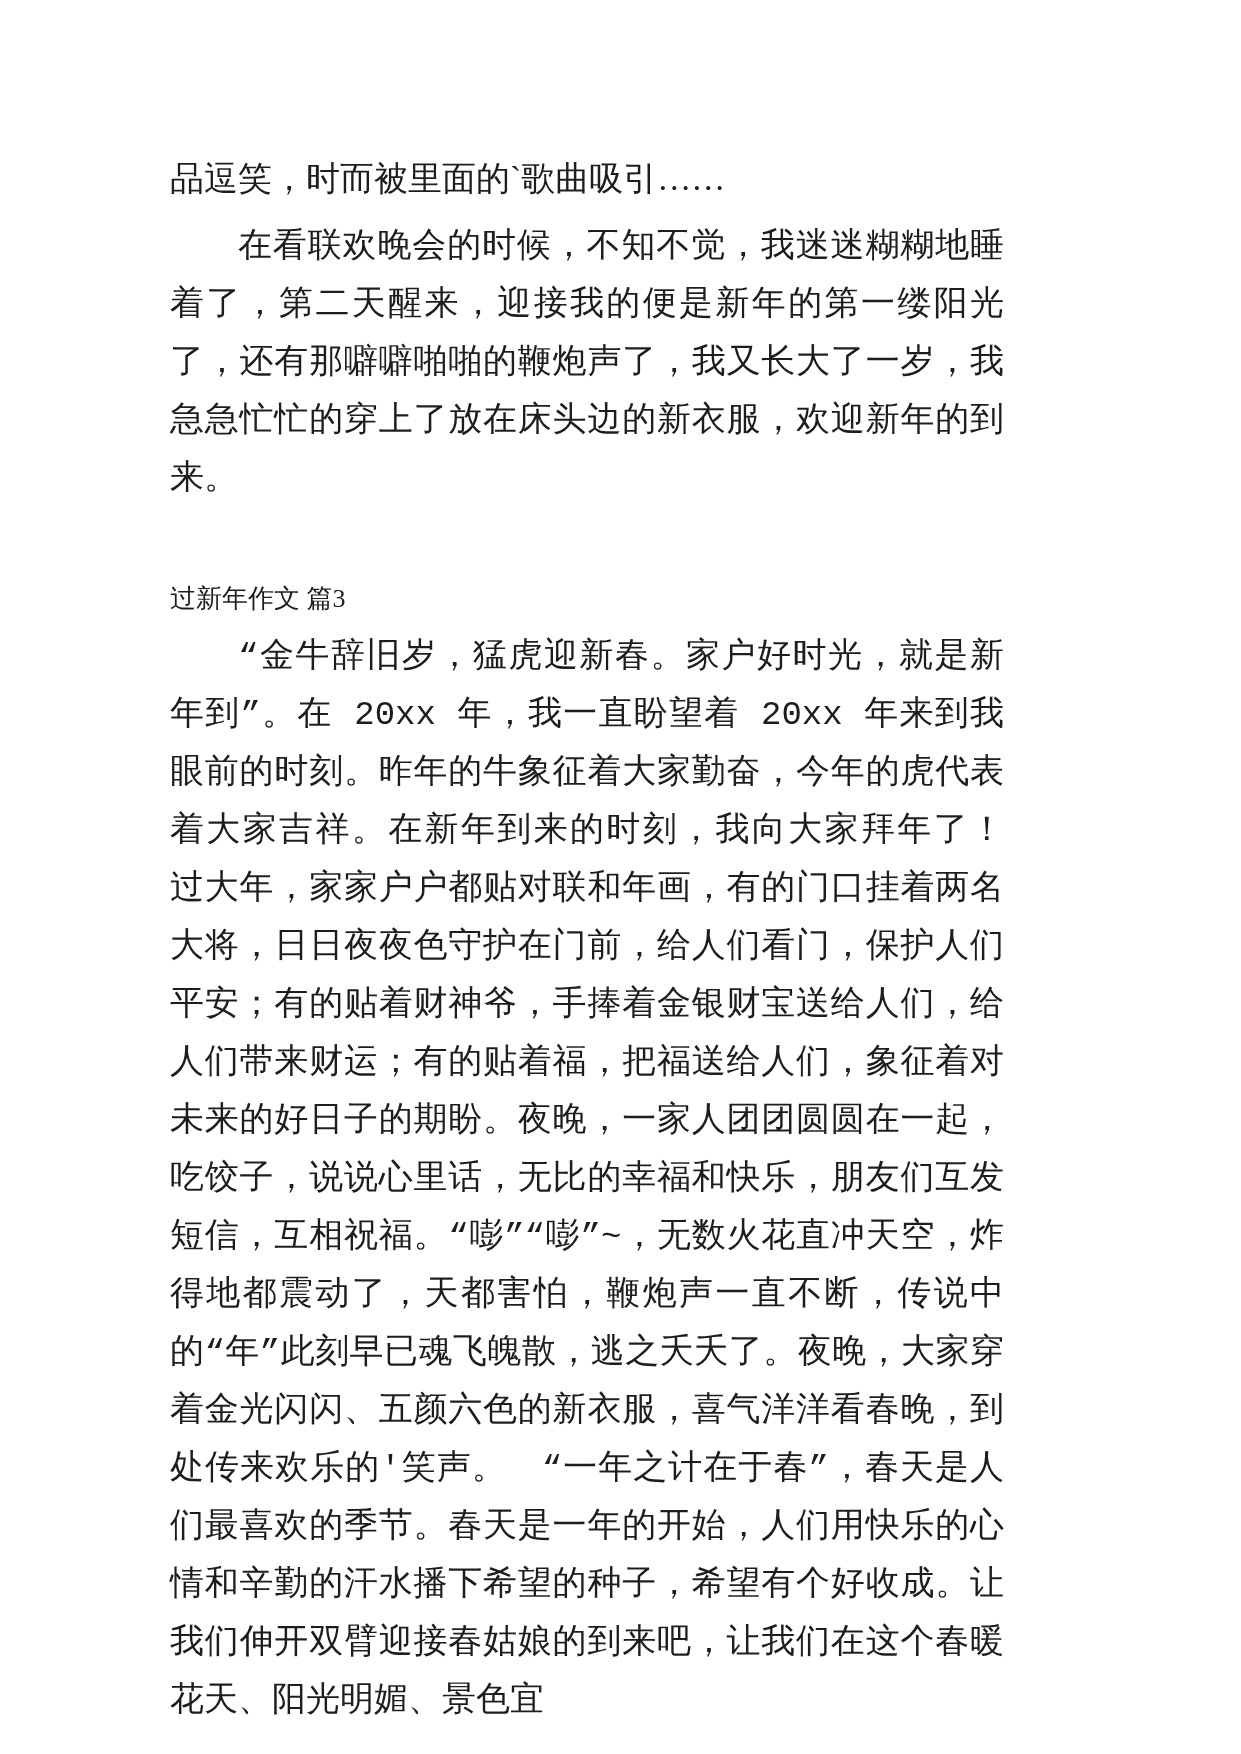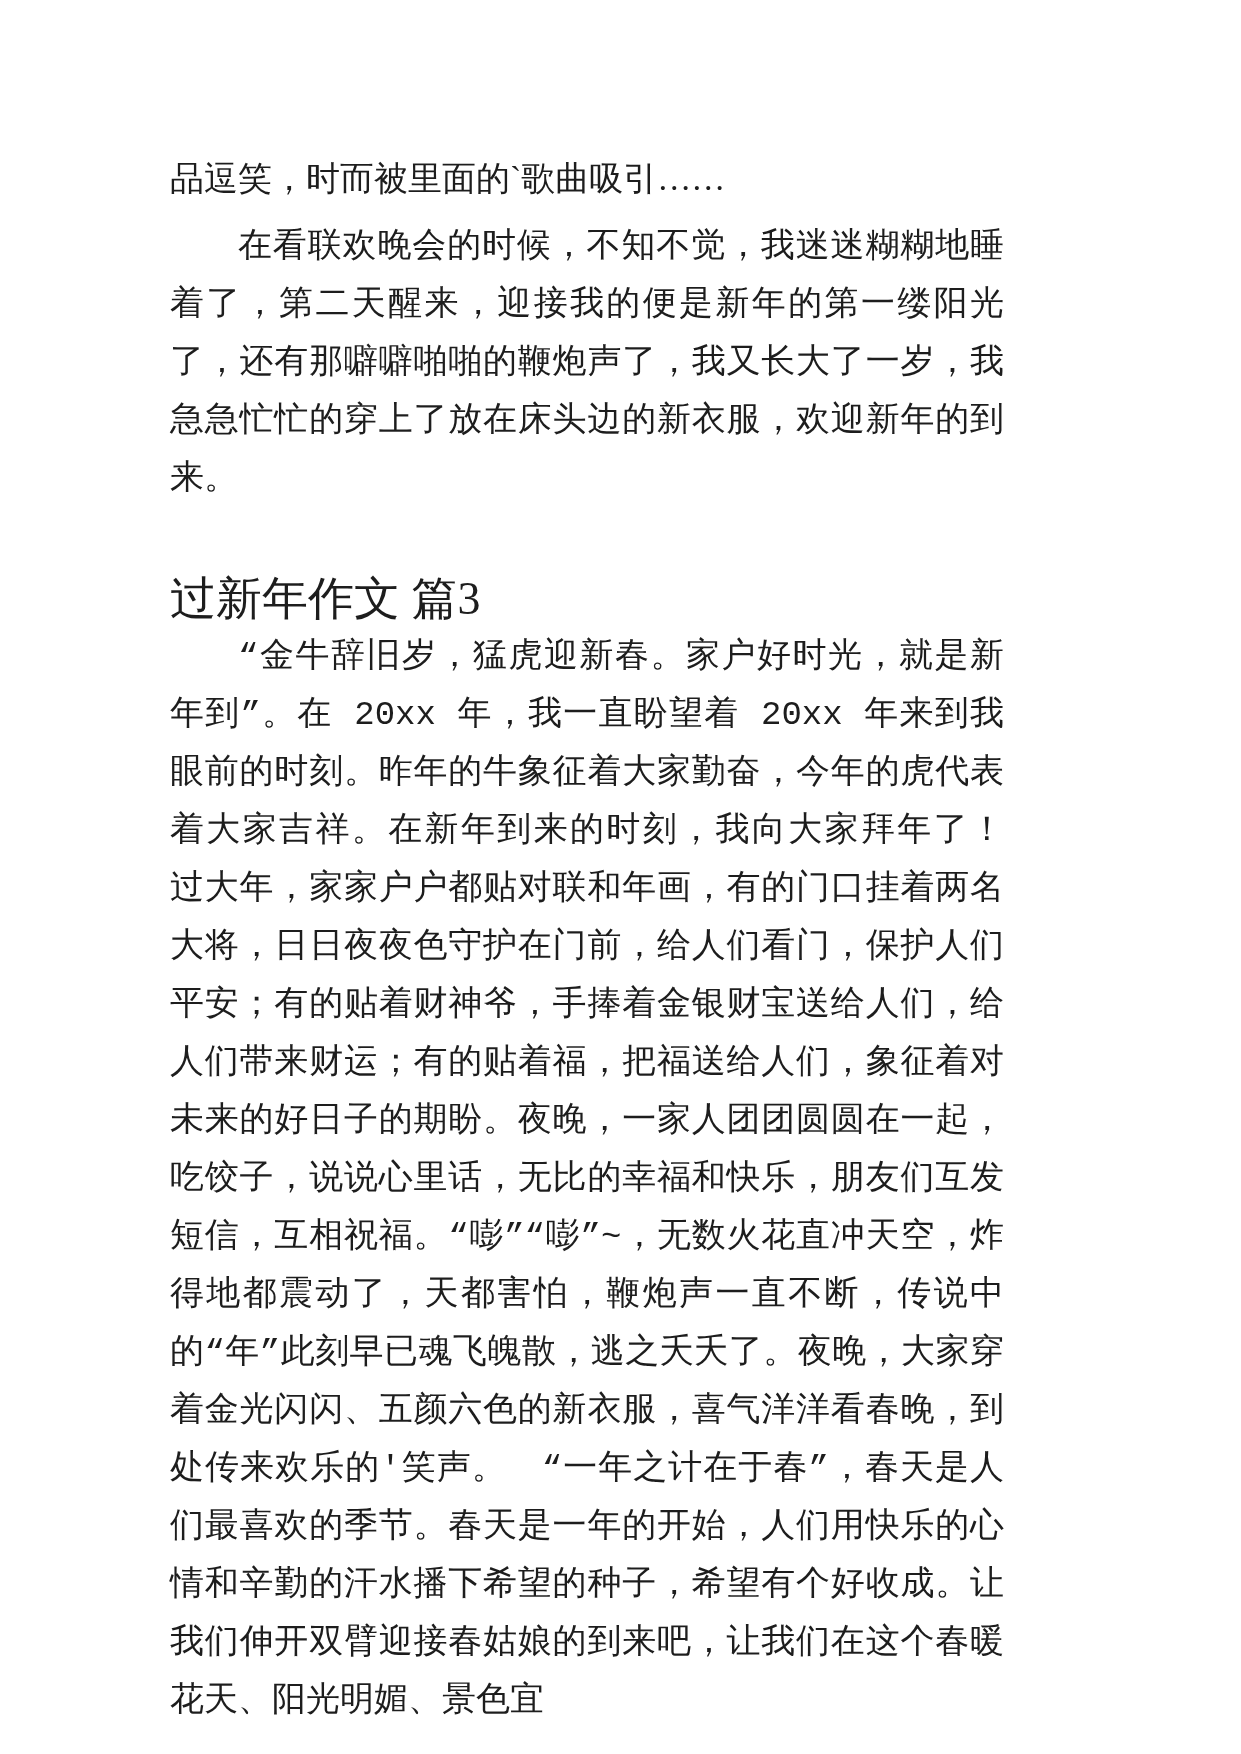--- a/index.html
+++ b/index.html
@@ -27,21 +27,21 @@
     padding: 0;
     font-weight: normal;
   }
   .para.indent {
     text-indent: 2em;
     font-family: Liberation Mono, monospace;
   }
   .section-heading {
     margin: 62px 0 0 0;
     padding: 0;
-    font-size: 46px;
+    font-size: 26px;
     font-weight: normal;
     line-height: 58px;
     text-align: left;
   }
   .para:last-child {
     margin-bottom: 0;
   }
 </style>
 </head>
 <body>

